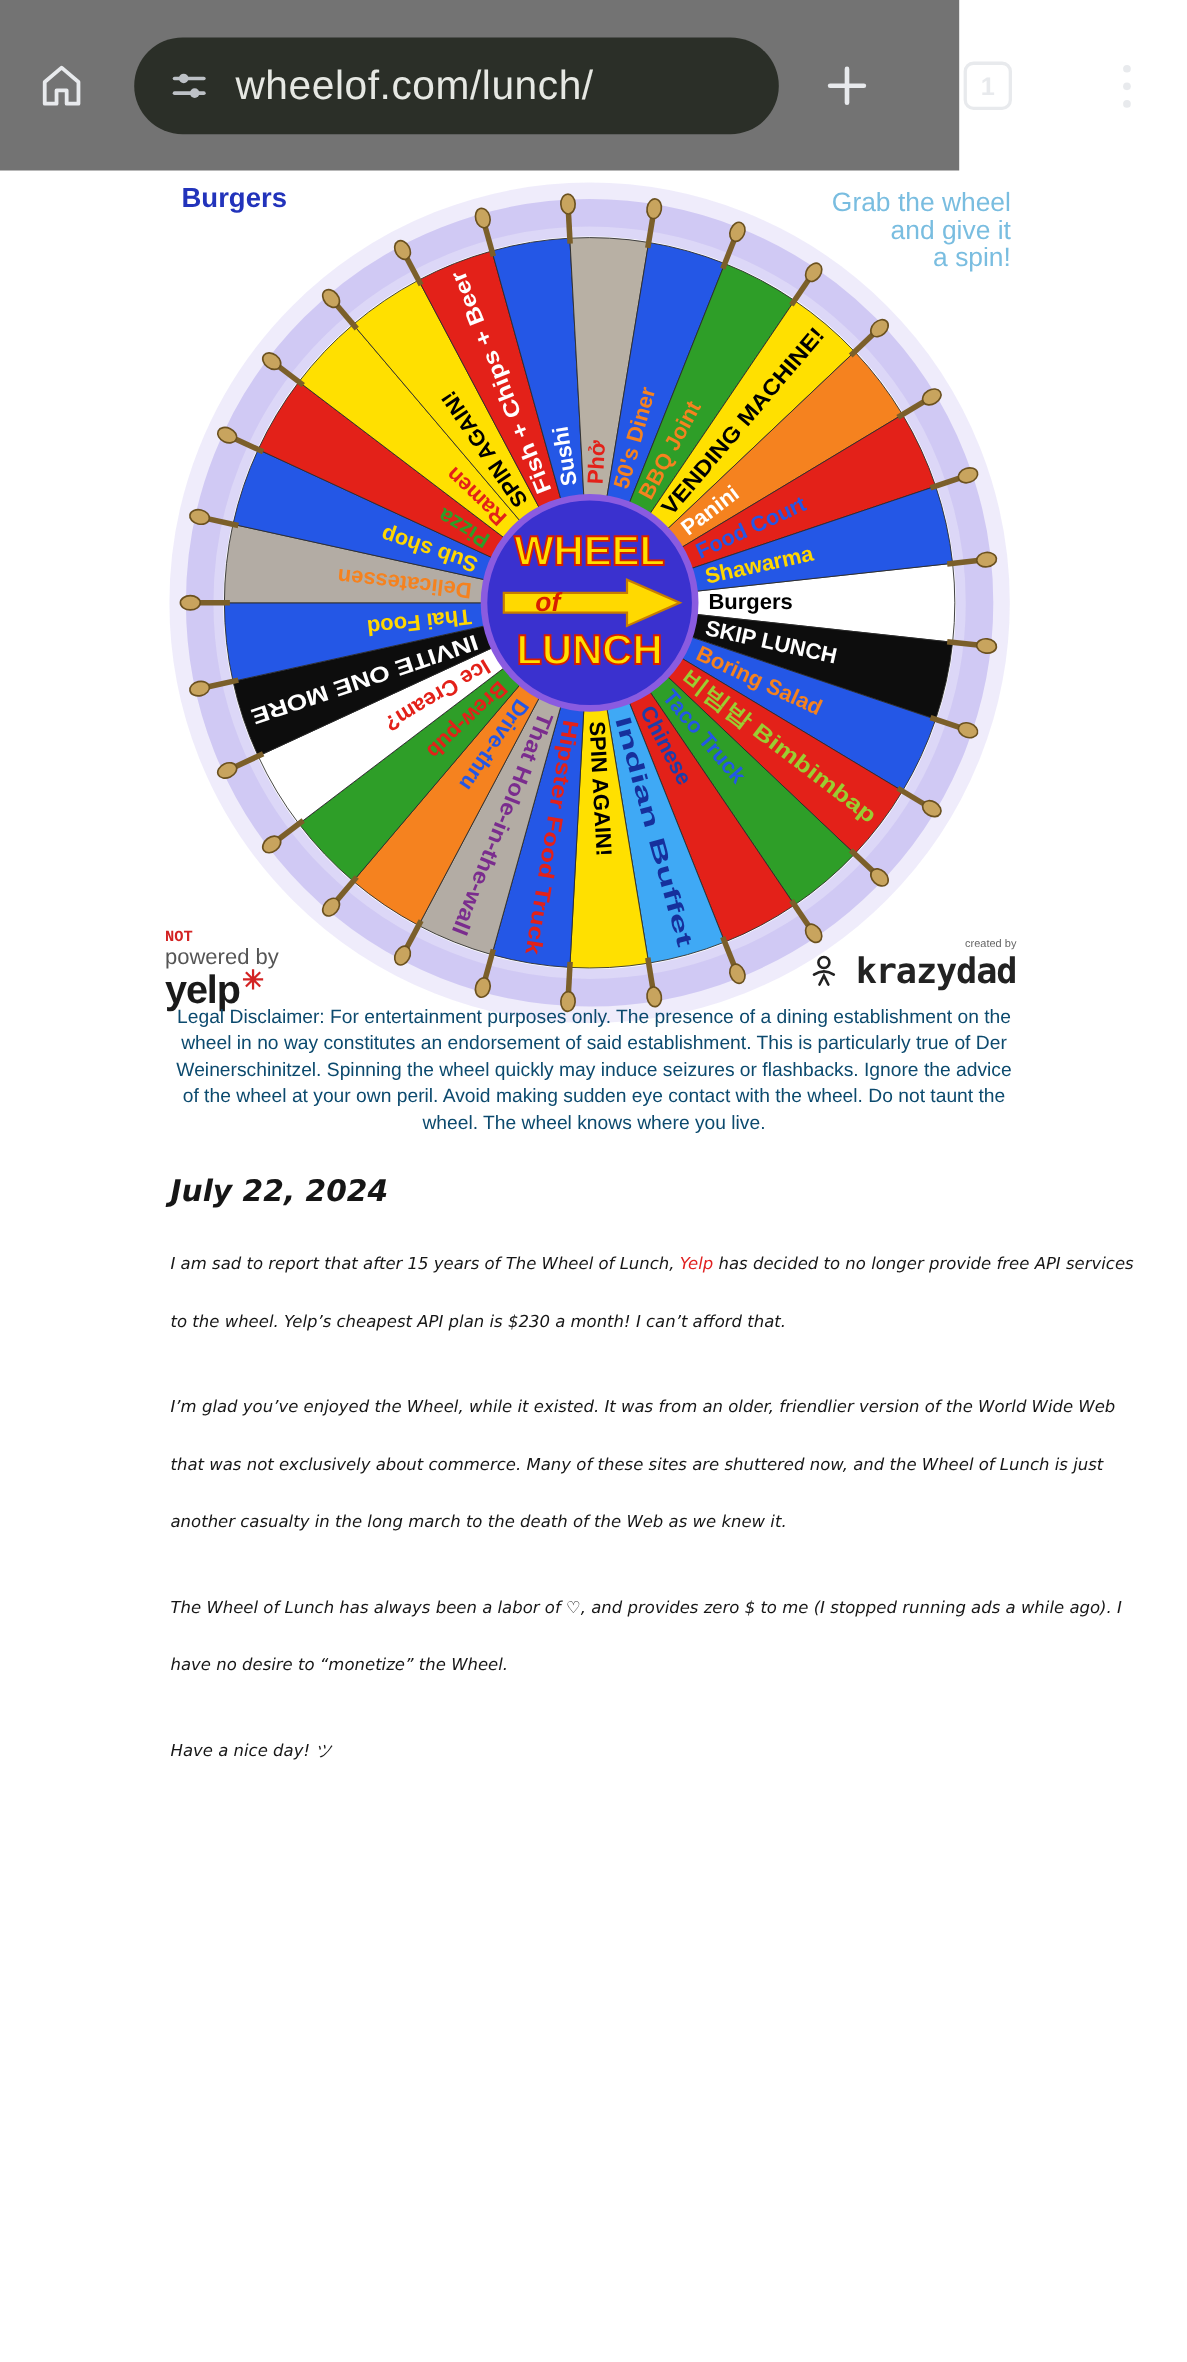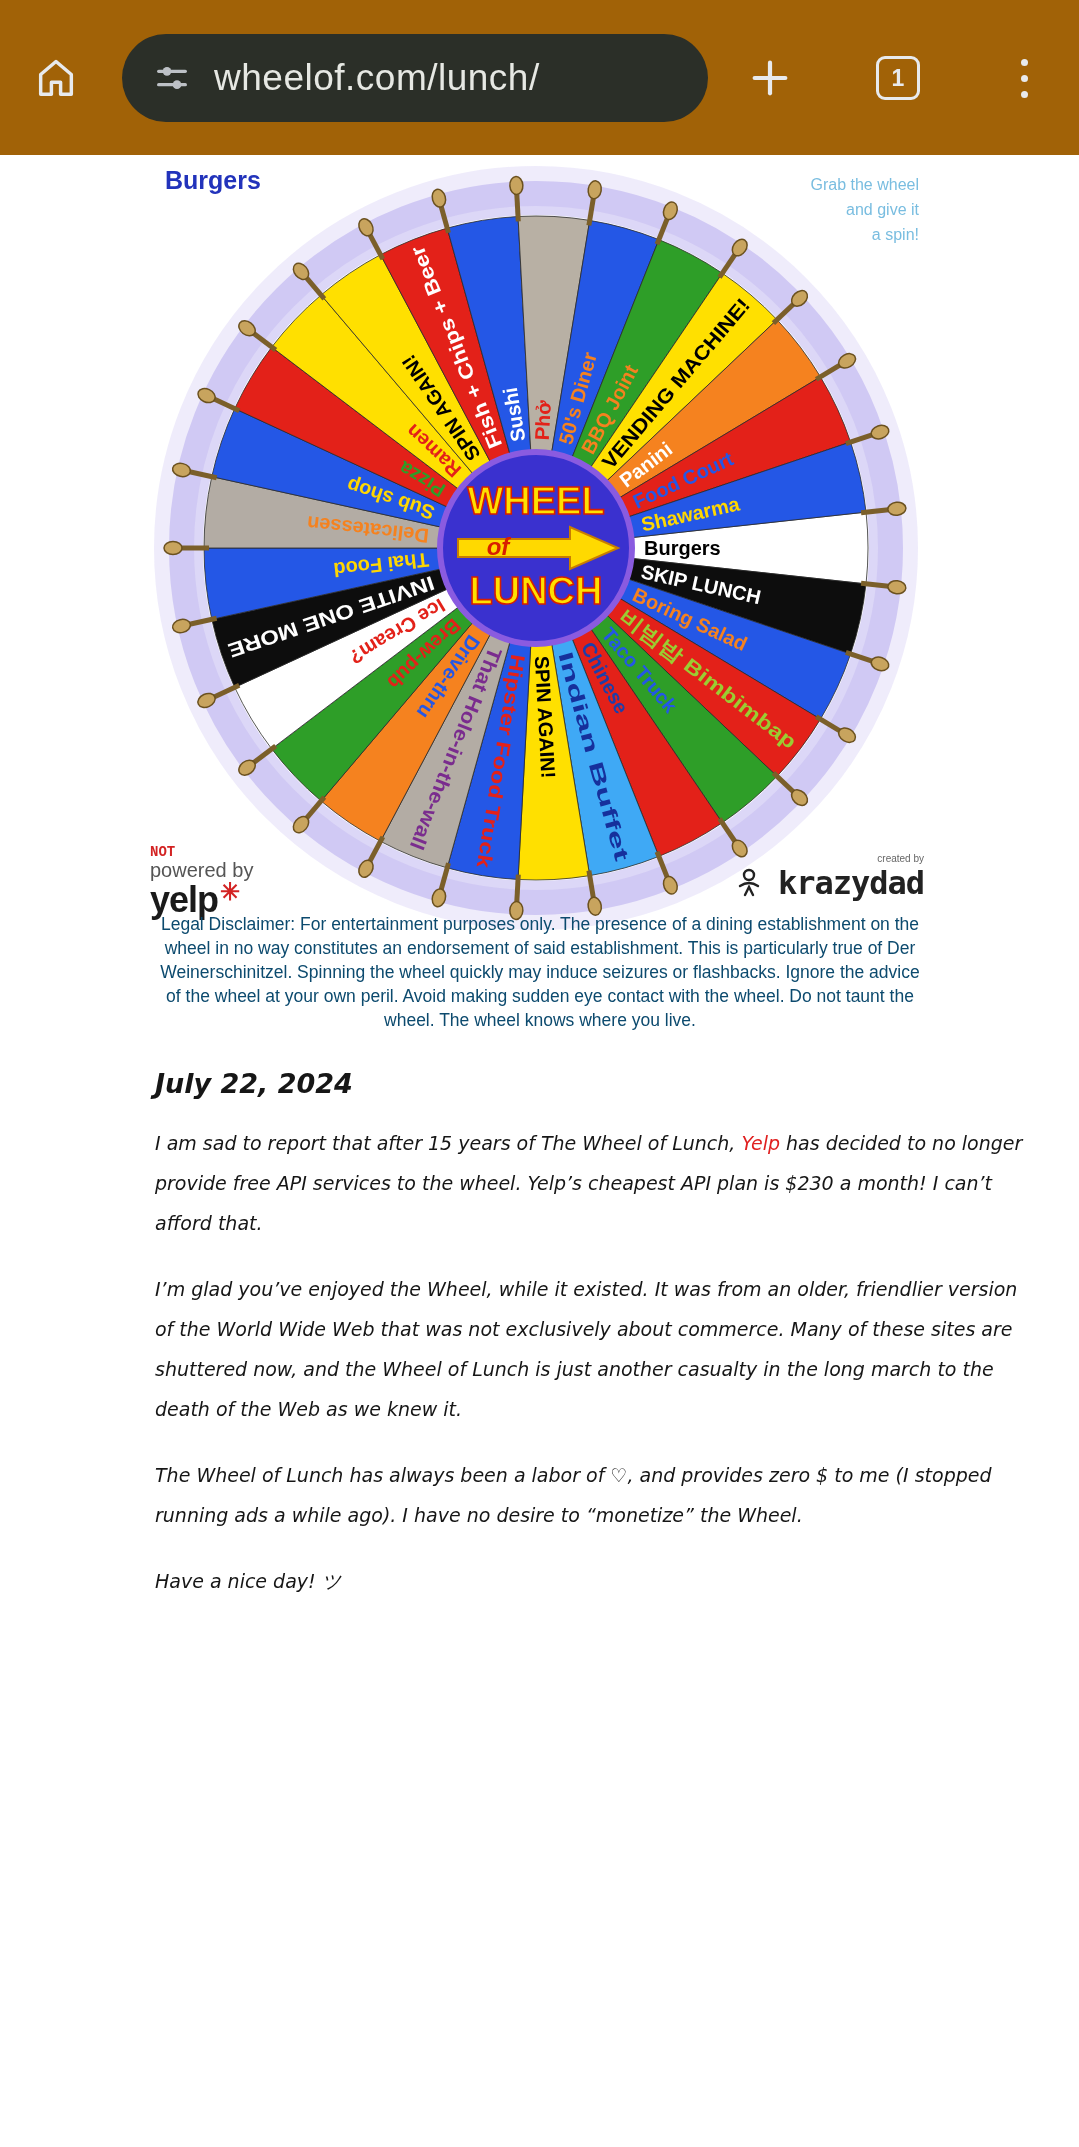--- a/index.html
+++ b/index.html
@@ -1,52 +1,52 @@
 <!DOCTYPE html>
 <html style="--result-color: #2233bb; --hint-color: #79bde0; --yelp-red: #d32323; --highlight-red: #e02020;"><head>
 <meta charset="utf-8">
 <style>
   html,body{margin:0;padding:0;}
   body{width:1079px;height:2147px;background:#ffffff;font-family:"Liberation Sans",sans-serif;overflow:hidden;}
   #screen{position:relative;width:1079px;height:2147px;background:#ffffff;}
 
   
-  .browser-bar{position:absolute;left:0;top:0;width:1079px;height:155px;background:#a16207;display:flex;align-items:center;}
+  .browser-bar{position:absolute;left:0;top:0;width:872px;height:155px;background:#737373;display:flex;align-items:center;}
   .icon-btn{background:none;border:none;padding:0;display:flex;align-items:center;justify-content:center;cursor:pointer;}
   .home-btn{position:absolute;left:24px;top:46px;width:64px;height:64px;}
   .omnibox{position:absolute;left:122px;top:34px;width:586px;height:88px;background:#2b2f28;border-radius:44px;display:flex;align-items:center;padding:0 30px;box-sizing:border-box;}
   .omnibox .url-text{color:#e6e8e3;font-size:37px;margin-left:22px;letter-spacing:0.5px;white-space:nowrap;}
   .plus-btn{position:absolute;left:738px;top:46px;width:64px;height:64px;}
   .tab-btn{position:absolute;left:872px;top:52px;width:52px;height:52px;}
   .tab-box{width:38px;height:38px;border:3.5px solid #e8eaed;border-radius:9px;color:#e8eaed;font-size:23px;font-weight:bold;display:flex;align-items:center;justify-content:center;}
   .kebab-btn{position:absolute;left:996px;top:46px;width:56px;height:64px;}
   .kebab{display:flex;flex-direction:column;gap:9px;}
   .kebab span{width:7px;height:7px;border-radius:50%;background:#e8eaed;display:block;}
 
   
   .result-label{position:absolute;left:165px;top:166px;font-size:25px;font-weight:bold;color:var(--result-color,#2233bb);}
-  .spin-hint{position:absolute;right:160px;top:172px;text-align:right;font-size:16px;line-height:25px;color:var(--hint-color,#79bde0);}
+  .spin-hint{position:absolute;right:160px;top:172px;text-align:right;font-size:24px;line-height:25px;color:var(--hint-color,#79bde0);}
   #wheel-svg{position:absolute;left:146px;top:158px;}
   .wheel-font{font-family:"Liberation Sans",sans-serif;}
 
   .yelp-credit{position:absolute;left:150px;top:845px;line-height:1;}
   .yelp-not{color:var(--yelp-red,#d32323);font-size:14px;font-weight:bold;display:block;font-family:Liberation Mono, monospace;}
   .yelp-powered{color:#555;font-size:20px;display:block;margin-top:1px;}
   .yelp-brand{font-size:36px;font-weight:bold;color:#1a1a1a;letter-spacing:-1px;margin-top:2px;display:flex;align-items:flex-start;}
   .yelp-burst{color:var(--yelp-red,#d32323);font-size:24px;margin-left:2px;margin-top:-2px;}
 
   .kd-credit{position:absolute;right:155px;top:854px;text-align:right;line-height:1;}
   .kd-top{color:#666;font-size:10px;}
   .kd-brand{font-size:32px;font-weight:bold;color:#222;font-family:"DejaVu Sans Mono",monospace;letter-spacing:-1px;margin-top:3px;display:flex;align-items:center;justify-content:flex-end;gap:16px;}
 
   .disclaimer{position:absolute;left:160px;top:912px;width:760px;text-align:center;font-size:17.5px;line-height:24px;color:#0c4a6e;}
 
   .blog{position:absolute;left:155px;top:1068px;width:885px;font-family:"DejaVu Sans",sans-serif;font-style:italic;color:#161616;}
   .blog-date{font-size:27px;margin:0 0 24px 0;font-weight:bold;}
-  .blog p{font-size:19px;line-height:40px;margin:0 0 26px 0;}
+  .blog p{font-size:15px;line-height:52px;margin:0 0 26px 0;}
   .blog .hl{color:var(--highlight-red,#e02020);}
 </style>
 </head>
 <body>
 
 <div id="screen">
 
   <div class="browser-bar">
     <button class="icon-btn home-btn">
       <svg width="46" height="46" viewBox="0 0 24 24" fill="none" stroke="#e8eaed" stroke-width="1.8" stroke-linejoin="round">

